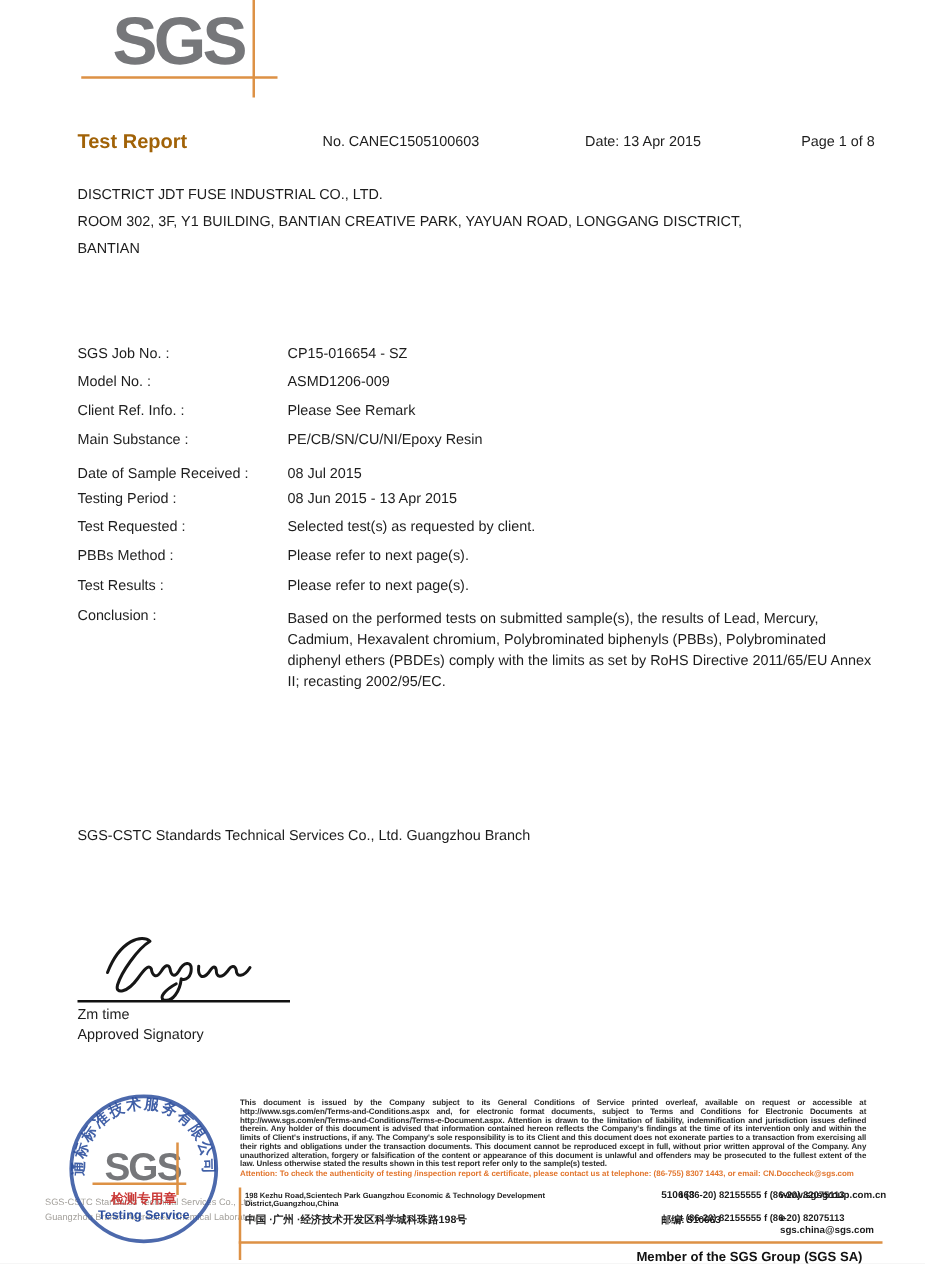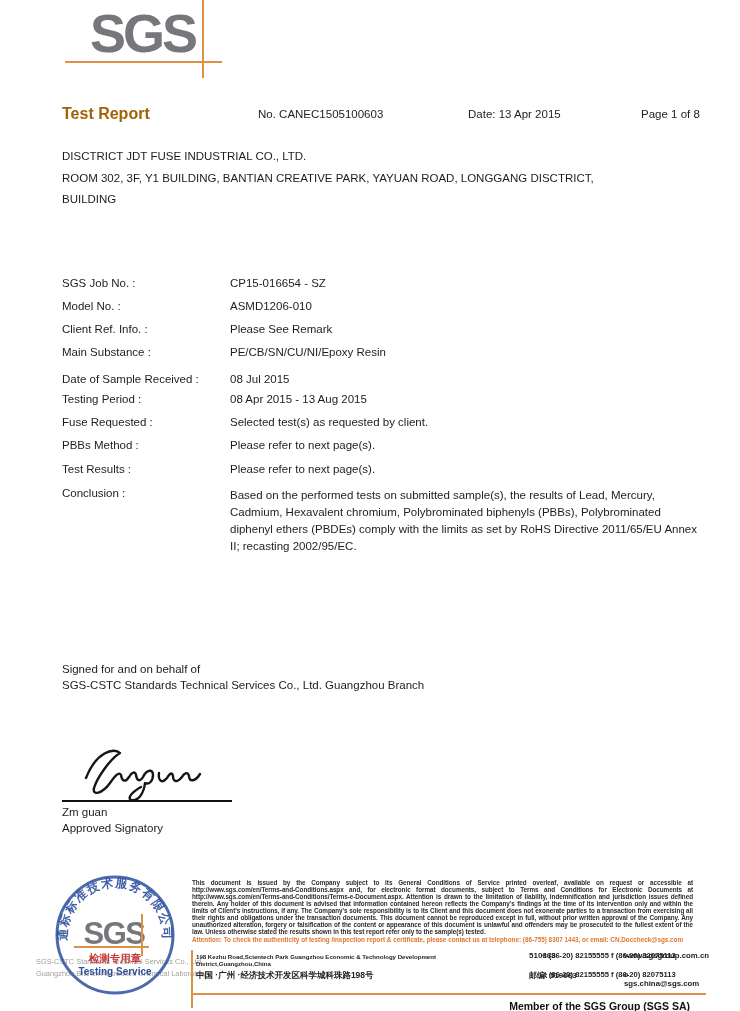--- a/index.html
+++ b/index.html
@@ -87,80 +87,79 @@
   <div class="vline-top"></div>
 
   <div class="report-title">Test Report</div>
   <div class="report-no">No. CANEC1505100603</div>
   <div class="report-date">Date: 13 Apr 2015</div>
   <div class="report-page">Page 1 of 8</div>
 
   <div class="client">
     <div>DISCTRICT JDT FUSE INDUSTRIAL CO., LTD.</div>
     <div>ROOM 302, 3F, Y1 BUILDING, BANTIAN CREATIVE PARK, YAYUAN ROAD, LONGGANG DISCTRICT,</div>
-    <div>BUILDING</div>
+    <div>BANTIAN</div>
   </div>
 
 
   <div class="frow" style="top:277px">
     <span class="lbl">SGS Job No. :</span>
     <span class="val">CP15-016654 - SZ</span>
   </div>
   <div class="frow" style="top:300px">
     <span class="lbl">Model No. :</span>
-    <span class="val">ASMD1206-010</span>
+    <span class="val">ASMD1206-009</span>
   </div>
   <div class="frow" style="top:323px">
     <span class="lbl">Client Ref. Info. :</span>
     <span class="val">Please See Remark</span>
   </div>
   <div class="frow" style="top:346px">
     <span class="lbl">Main Substance :</span>
     <span class="val">PE/CB/SN/CU/NI/Epoxy Resin</span>
   </div>
   <div class="frow" style="top:373px">
     <span class="lbl">Date of Sample Received :</span>
     <span class="val">08 Jul 2015</span>
   </div>
   <div class="frow" style="top:393px">
     <span class="lbl">Testing Period :</span>
-    <span class="val">08 Apr 2015 - 13 Aug 2015</span>
+    <span class="val">08 Jun 2015 - 13 Apr 2015</span>
   </div>
   <div class="frow" style="top:416px">
-    <span class="lbl">Fuse Requested :</span>
+    <span class="lbl">Test Requested :</span>
     <span class="val">Selected test(s) as requested by client.</span>
   </div>
   <div class="frow" style="top:439px">
     <span class="lbl">PBBs Method :</span>
     <span class="val">Please refer to next page(s).</span>
   </div>
   <div class="frow" style="top:463px">
     <span class="lbl">Test Results :</span>
     <span class="val">Please refer to next page(s).</span>
   </div>
 
   <div class="frow" style="top:487px">
     <span class="lbl">Conclusion :</span>
     <span class="val conclusion-val">Based on the performed tests on submitted sample(s), the results of Lead, Mercury, Cadmium, Hexavalent chromium, Polybrominated biphenyls (PBBs), Polybrominated diphenyl ethers (PBDEs) comply with the limits as set by RoHS Directive 2011/65/EU Annex II; recasting 2002/95/EC.</span>
   </div>
 
   <div class="signed-block">
-    <div>Signed for and on behalf of</div>
     <div>SGS-CSTC Standards Technical Services Co., Ltd. Guangzhou Branch</div>
   </div>
 
   <svg class="sig-svg" width="150" height="62" viewBox="0 0 150 62">
     <g fill="none" stroke="#161616" stroke-width="2.4" stroke-linecap="round" stroke-linejoin="round">
       <path d="M 14 36 C 24 10 42 5 48 11 C 38 17 25 36 22 46 C 20 54 30 52 38 41 C 43 34 47 29 49 33 C 50 39 53 41 57 35 C 60 30 63 29 64 33 C 65 39 68 40 71 35 C 75 27 81 27 81 33 C 81 39 77 43 73 41 C 72 51 66 60 59 58 C 55 56 60 50 69 45"></path>
       <path d="M 87 31 C 86 39 90 42 95 36 C 98 31 100 30 101 34 C 101 40 105 41 110 35 C 113 30 116 30 117 34 C 117 40 123 40 128 32"></path>
     </g>
   </svg>
 
   <div class="sig-line"></div>
-  <div class="sig-name">Zm guan</div>
+  <div class="sig-name">Zm time</div>
   <div class="sig-role">Approved Signatory</div>
 
   <div class="stamp-company" style="top:957px">SGS-CSTC Standards Technical Services Co., Ltd.</div>
   <div class="stamp-company" style="top:969px">Guangzhou Branch Accredited Chemical Laboratory</div>
 
   <svg class="stamp-svg" width="126" height="126" viewBox="0 0 126 126">
     <defs>
       <path id="arcTop" d="M 15 63 A 48 48 0 0 1 111 63" fill="none"></path>
     </defs>
     <circle cx="63" cy="63" r="58" fill="none" stroke="#2d4f9e" stroke-width="3" opacity="0.85"></circle>

